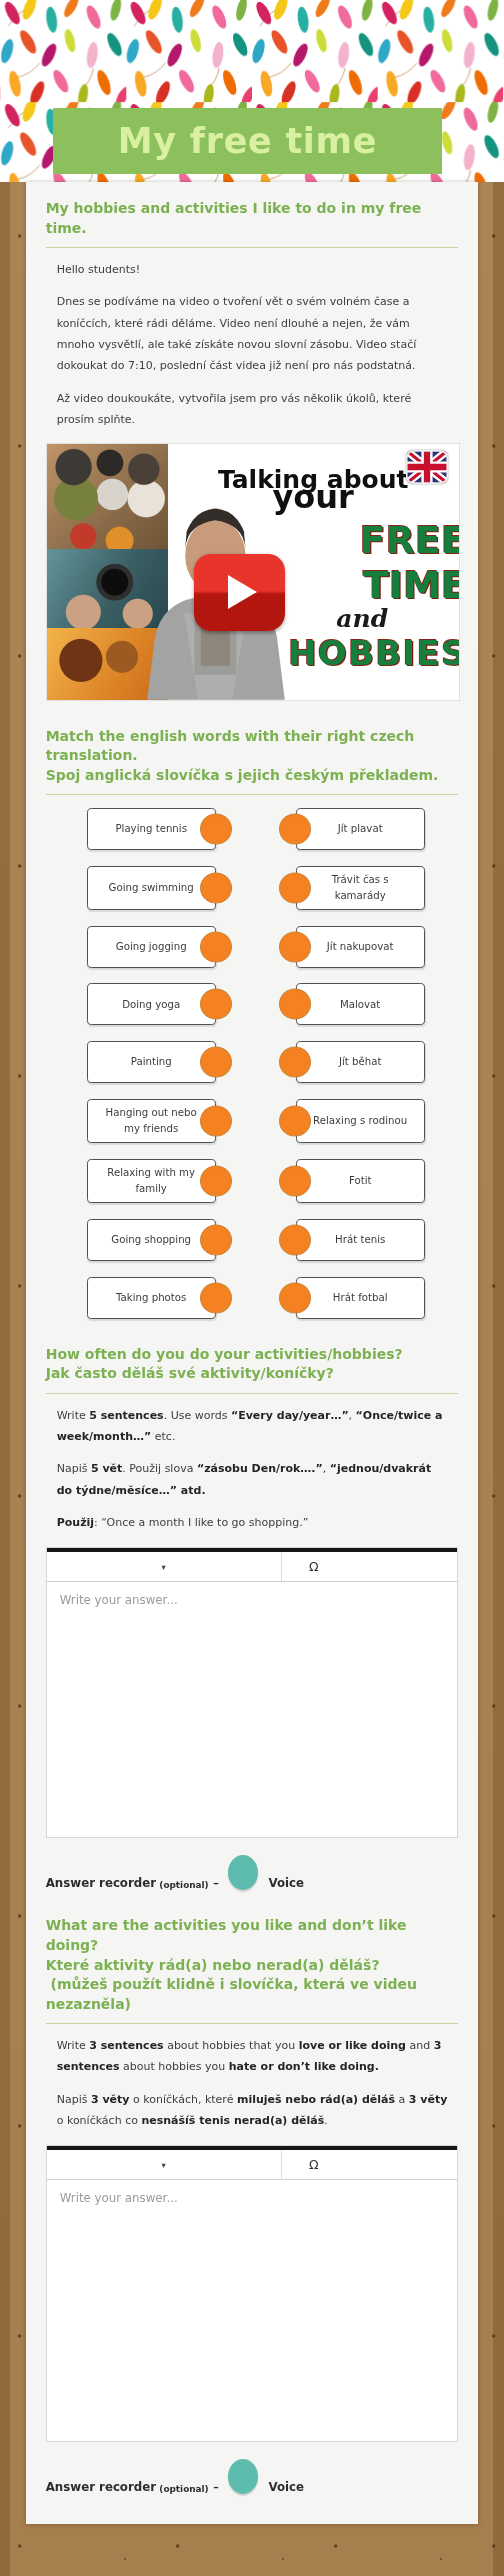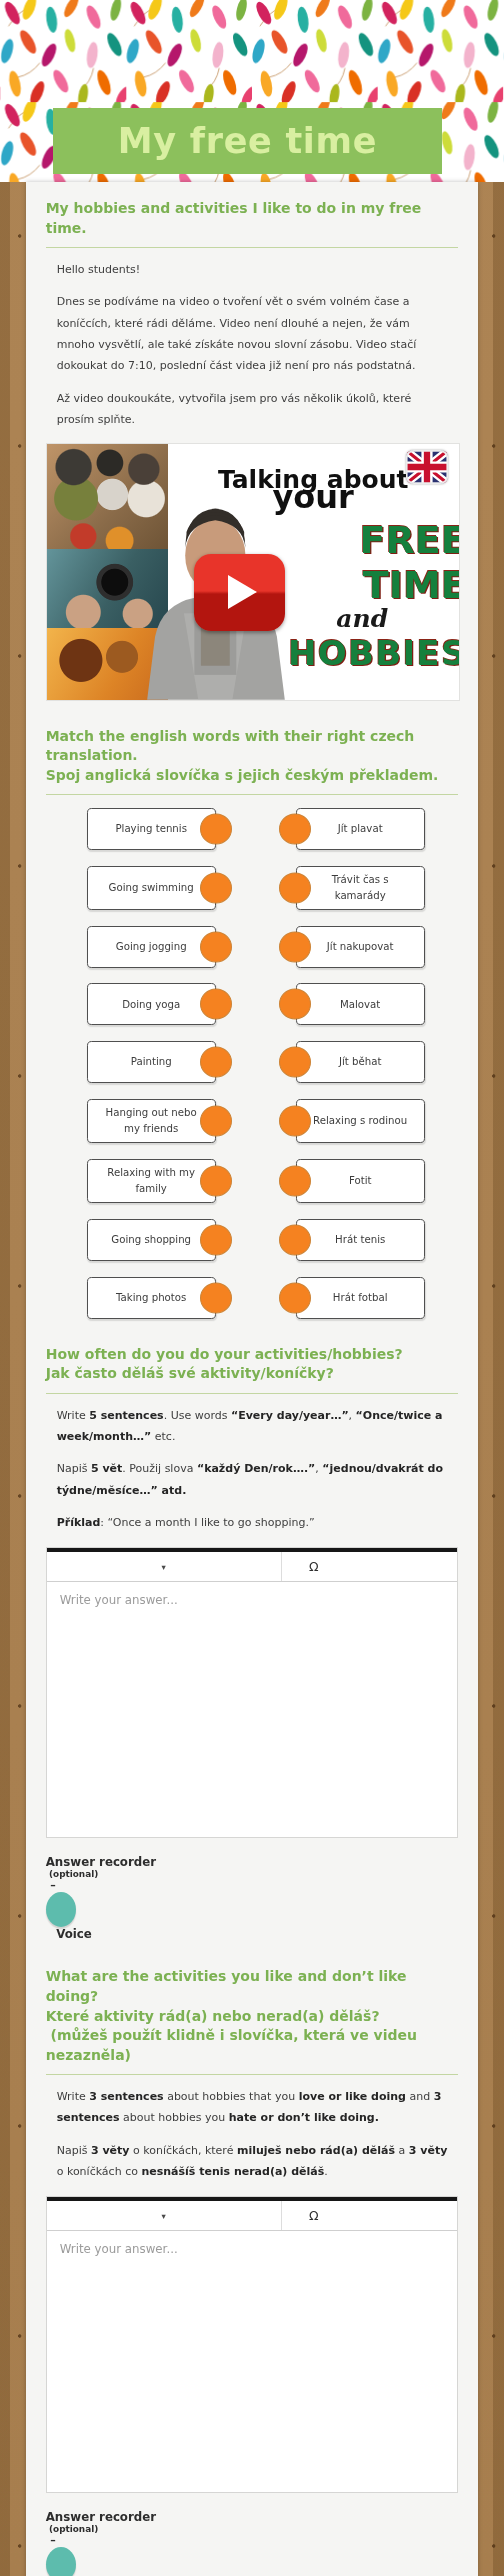--- a/index.html
+++ b/index.html
@@ -104,21 +104,21 @@
   
   .editor{border:0.7px solid #d6d6d4;background:#fff;margin-top:13px;}
   .ed-topbar{height:4.6px;background:#161616;}
   .ed-toolbar{height:29px;display:flex;align-items:center;border-bottom:0.7px solid #cfcfcf;}
   .ed-font{width:57%;display:flex;align-items:center;justify-content:center;color:#4a4a4a;font-size:8.5px;cursor:pointer;}
   .ed-divider{width:0.7px;align-self:stretch;background:#ddd;}
   .ed-omega{padding-left:27.6px;font-size:12.5px;color:#2f2f2f;cursor:pointer;}
   .ed-area{position:relative;height:255px;padding:10.5px 13px;box-sizing:border-box;cursor:text;}
   .ed-area .ph{color:#9b9b9b;font-size:11.8px;}
   
-  .recorder{display:flex;align-items:flex-start;margin-top:17px;flex-direction:column;}
+  .recorder{display:flex;align-items:flex-end;margin-top:17px;}
   .rec-label{font-size:11.8px;font-weight:700;color:#2d2d2d;}
   .rec-opt{font-size:8.9px;font-weight:700;color:#2d2d2d;margin-left:3.3px;}
   .rec-dash{font-size:11px;font-weight:700;color:#2d2d2d;margin:0 9.2px 0 4.6px;}
   .rec-btn{width:30px;height:35px;border-radius:50%;background:#5dbcad;box-shadow:0 2px 1.3px rgba(0,0,0,.15);cursor:pointer;}
   .rec-voice{font-size:11.8px;font-weight:700;color:#2d2d2d;margin-left:10.5px;}
 </style>
 </head>
 <body>
 
 <div class="leaf-header">
@@ -389,22 +389,22 @@
     </div>
   </div>
 </div>
   </div>
 
   <div class="sec">
     <div class="g-head">How often do you do your activities/hobbies?</div>
     <div class="g-head">Jak často děláš své aktivity/koníčky?</div>
     <hr class="g-rule">
     <p class="para"><span>Write </span><span class="b">5 sentences</span><span>. Use words </span><span class="b">“Every day/year…”</span><span>, </span><span class="b">“Once/twice a week/month…”</span><span> etc.</span></p>
-    <p class="para gap"><span>Napiš </span><span class="b">5 vět</span><span>. Použij slova </span><span class="b">“každý Den/rok….”</span><span>, </span><span class="b">“jednou/dvakrát do týdne/měsíce…” atd.</span></p>
-    <p class="para gap"><span class="b">Příklad</span><span>: “Once a month I like to go shopping.”</span></p>
+    <p class="para gap"><span>Napiš </span><span class="b">5 vět</span><span>. Použij slova </span><span class="b">“zásobu Den/rok….”</span><span>, </span><span class="b">“jednou/dvakrát do týdne/měsíce…” atd.</span></p>
+    <p class="para gap"><span class="b">Použij</span><span>: “Once a month I like to go shopping.”</span></p>
 
     <div class="editor">
       <div class="ed-topbar"></div>
       <div class="ed-toolbar">
         <div class="ed-font">
           <span>▾</span>
         </div>
         <div class="ed-divider"></div>
         <div class="ed-omega">Ω</div>
       </div>

